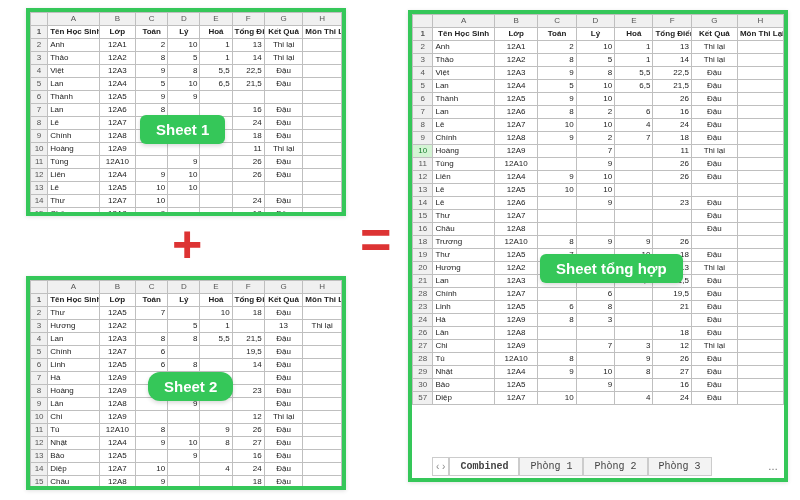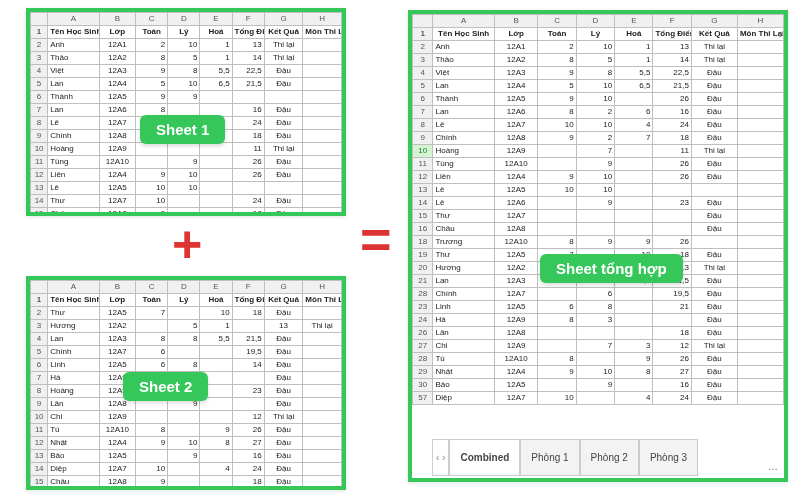--- a/index.html
+++ b/index.html
@@ -11,26 +11,26 @@
   table { border-collapse: collapse; width: 100%; font-size: 8px; color: #222; table-layout: fixed; }
   th, td { border: 1px solid #bfbfbf; padding: 1px 2px; height: 11px; line-height: 10px; white-space: nowrap; overflow: hidden; }
   td.num { text-align: right; }
   td.ctr { text-align: center; }
   thead.colhdr th { background: #f0f0f0; text-align: center; font-weight: normal; color: #555; }
   tr.hdr td { font-weight: bold; text-align: center; }
   .rownum { background: #f0f0f0; text-align: center; color: #555; width: 16px; }
   .rownum.sel { background: #d4f4d4; color: #1a7f2e; }
   .badge { position: absolute; background: #35c759; color: #fff; padding: 6px 16px; border-radius: 6px; font-size: 15px; font-weight: 600; box-shadow: 0 2px 4px rgba(0,0,0,.15); }
   #badge1 { left: 140px; top: 115px; }
-  #badge2 { left: 123px; top: 372px; }
+  #badge2 { left: 148px; top: 372px; border-radius: 12px; }
   #badge3 { left: 540px; top: 214px; margin-top: 40px; }
   .plus { position: absolute; left: 172px; top: 218px; color: #d33; font-size: 52px; font-weight: 900; line-height: 1; }
   .equals { position: absolute; left: 360px; top: 212px; color: #d33; font-size: 54px; font-weight: 900; line-height: 1; letter-spacing: -4px; }
   .tabs { position: absolute; bottom: 2px; left: 20px; display: flex; gap: 0; font-size: 10px; }
-  .tab { border: 1px solid #ccc; padding: 12px 10px; background: #f3f3f3; color: #444; }
+  .tab { border: 1px solid #ccc; padding: 3px 10px; background: #f3f3f3; color: #444; font-family: Liberation Mono, monospace; }
   .tab.active { background: #fff; font-weight: 600; }
   .tabs-nav { display: flex; border: 1px solid #ccc; align-items: center; padding: 0 3px; color: #888; }
   .dots { position: absolute; bottom: 6px; right: 6px; font-size: 10px; color: #666; }
 </style>
 </head>
 <body>
 
 <div class="sheet-box" id="sheet1">
   <table>
       <thead class="colhdr">

